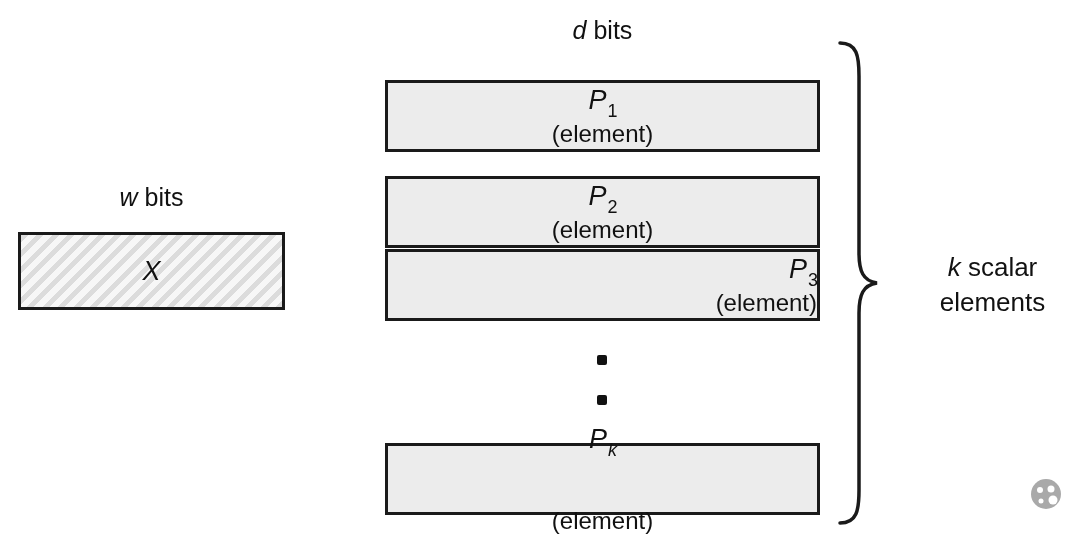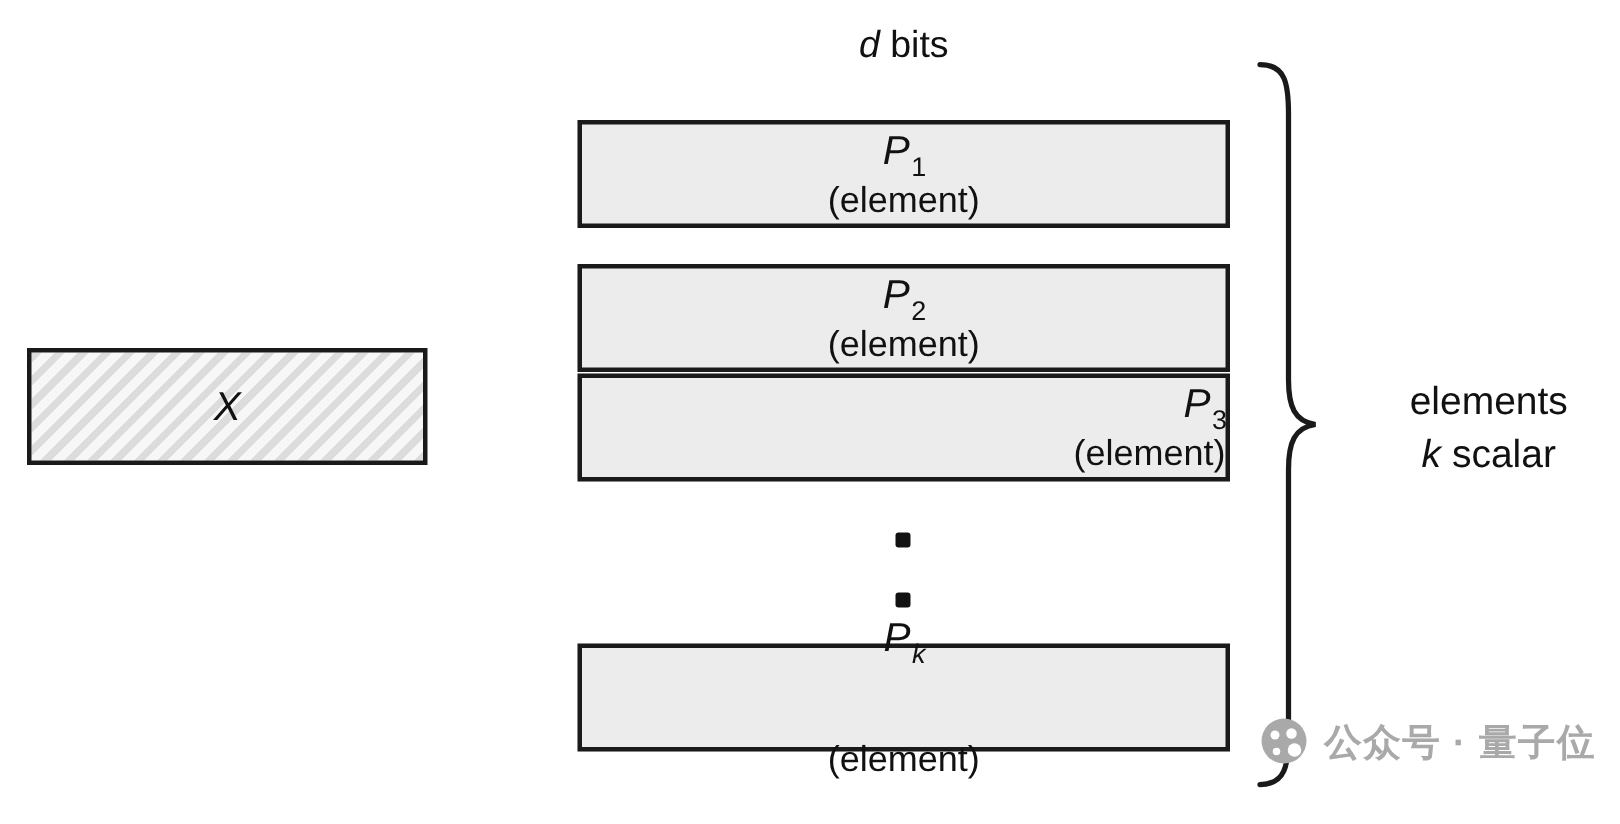--- a/index.html
+++ b/index.html
@@ -90,20 +90,23 @@
 </style>
 </head>
 <body>
 
 <div class="canvas">
 
   <div class="dim-label" style="left:385px;top:16px;width:435px;">
     <i>d</i><span> bits</span>
   </div>
 
+  <div class="dim-label" style="left:18px;top:183px;width:267px;">
+    <i>w</i><span> bits</span>
+  </div>
 
   <div class="scale-box">
     <div class="scale-title">X</div>
   </div>
 
   <div class="el-box" style="top:68px;margin-top:12px;">
     <div class="el-title"><span>P</span><sub>1</sub></div>
     <div class="el-caption">(element)</div>
   </div>
 
@@ -115,38 +118,37 @@
   <div class="el-box" style="top:249px;align-items:flex-end;">
     <div class="el-title"><span>P</span><sub>3</sub></div>
     <div class="el-caption">(element)</div>
   </div>
 
   <div class="vdots">
     <div class="dot"></div>
     <div class="dot"></div>
   </div>
 
-  <div class="el-box" style="top:429px;gap:48px;">
+  <div class="el-box" style="top:443px;gap:48px;">
     <div class="el-title"><span>P</span><sub style="font-style:italic;">k</sub></div>
     <div class="el-caption">(element)</div>
   </div>
 
   <svg class="brace" viewBox="0 0 42 486" aria-hidden="true">
     <path d="M2,3 C19,3 21,16 21,36 L21,213 C21,231 25,241 39,243 C25,245 21,255 21,273 L21,450 C21,470 19,483 2,483" fill="none" stroke="#1a1a1a" stroke-width="3.5" stroke-linecap="round"></path>
   </svg>
 
   <div class="right-label">
+    <div><i>k</i><span> scalar</span></div>
     <div>elements</div>
-    <div><i>k</i><span> scalar</span></div>
   </div>
 
   <div class="watermark">
     <svg width="36" height="36" viewBox="0 0 36 36" aria-hidden="true">
       <circle cx="18" cy="18" r="15" fill="#a9a9a9"></circle>
       <circle cx="12" cy="14" r="3" fill="#ffffff"></circle>
       <circle cx="23" cy="13" r="3.5" fill="#ffffff"></circle>
       <circle cx="25" cy="24" r="4.5" fill="#ffffff"></circle>
       <circle cx="13" cy="25" r="2.5" fill="#ffffff"></circle>
     </svg>
-    <span class="wm-text">公众号 · 量子位</span>
   </div>
 
 </div>
 
 </body></html>

